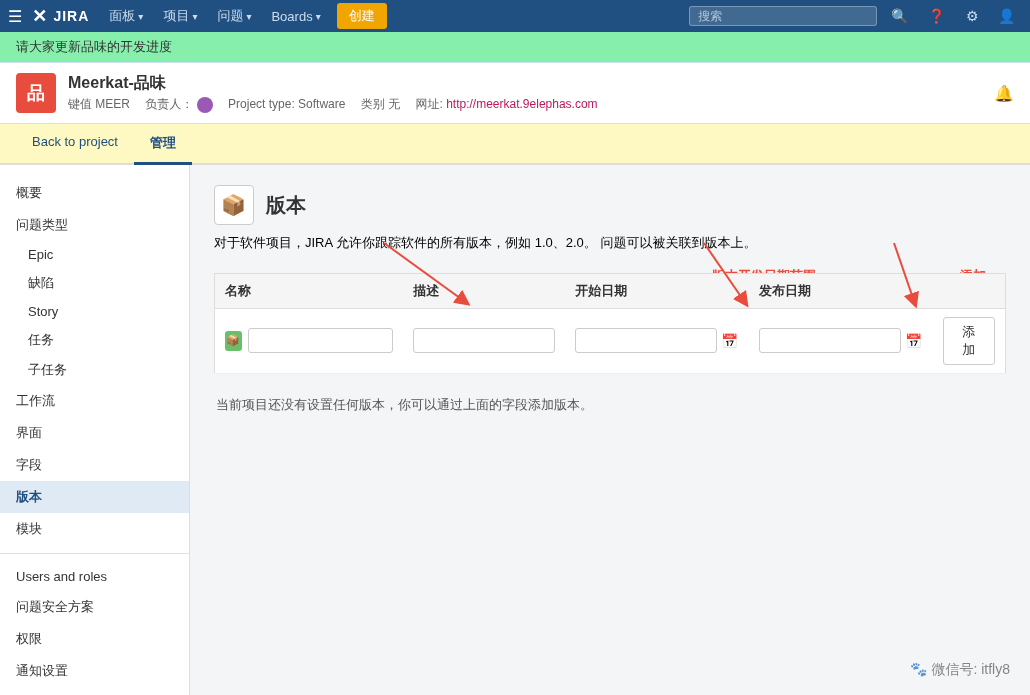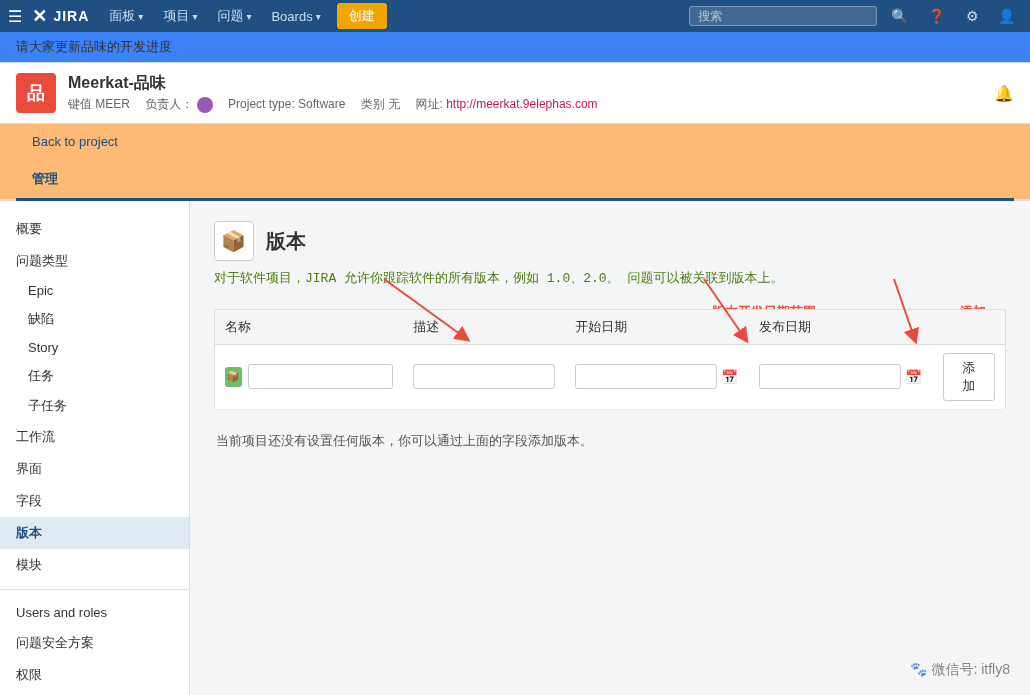--- a/index.html
+++ b/index.html
@@ -76,21 +76,21 @@
     .nav-search input::placeholder { color: rgba(255,255,255,0.6); }
     .nav-icon-btn {
       color: #cde;
       font-size: 14px;
       cursor: pointer;
       padding: 0 6px;
     }
 
     
     .announcement {
-      background: #3b82f6;
+      background: #86efac;
       border-bottom: 1px solid #cce0f0;
       padding: 6px 16px;
       font-size: 13px;
       color: #333;
     }
 
     
     .project-header {
       background: #fff;
       border-bottom: 1px solid #ddd;
@@ -113,26 +113,25 @@
       flex-shrink: 0;
     }
     .project-info { flex: 1; }
     .project-name { font-size: 16px; font-weight: bold; color: #333; }
     .project-meta { font-size: 12px; color: #666; margin-top: 2px; }
     .project-meta a { color: #be185d; text-decoration: none; }
     .notification-icon { color: #205081; font-size: 16px; cursor: pointer; margin-left: auto; }
 
     
     .tab-bar {
-      background: #fdba74;
+      background: #fef9c3;
       border-bottom: 2px solid #ddd;
       padding: 0 16px;
       display: flex;
       gap: 0;
-      flex-direction: column;
     }
     .tab-item {
       padding: 10px 16px;
       font-size: 13px;
       color: #205081;
       cursor: pointer;
       border-bottom: 3px solid transparent;
       margin-bottom: -2px;
     }
     .tab-item.active {
@@ -188,38 +187,38 @@
       height: 40px;
       background: #fff;
       border: 1px solid #ccc;
       border-radius: 4px;
       display: flex;
       align-items: center;
       justify-content: center;
       font-size: 20px;
     }
     .content-title { font-size: 20px; font-weight: bold; color: #333; }
-    .content-desc { font-size: 13px; color: #4d7c0f; margin-bottom: 18px; line-height: 1.5; font-family: Liberation Mono, monospace; }
+    .content-desc { font-size: 13px; color: #000000; margin-bottom: 18px; line-height: 1.5; }
 
     
     .version-table {
       width: 100%;
       border-collapse: collapse;
       background: #fff;
       border: 1px solid #ddd;
       border-radius: 3px;
     }
     .version-table th {
       background: #f5f5f5;
       border-bottom: 1px solid #ddd;
       padding: 8px 10px;
       text-align: left;
       font-size: 13px;
       color: #333;
-      font-weight: normal;
+      font-weight: bold;
       margin-left: 48px;
     }
     .version-table td {
       padding: 8px 10px;
       border-bottom: 1px solid #eee;
       font-size: 13px;
       vertical-align: middle;
     }
     .version-table input[type="text"] {
       border: 1px solid #ccc;

